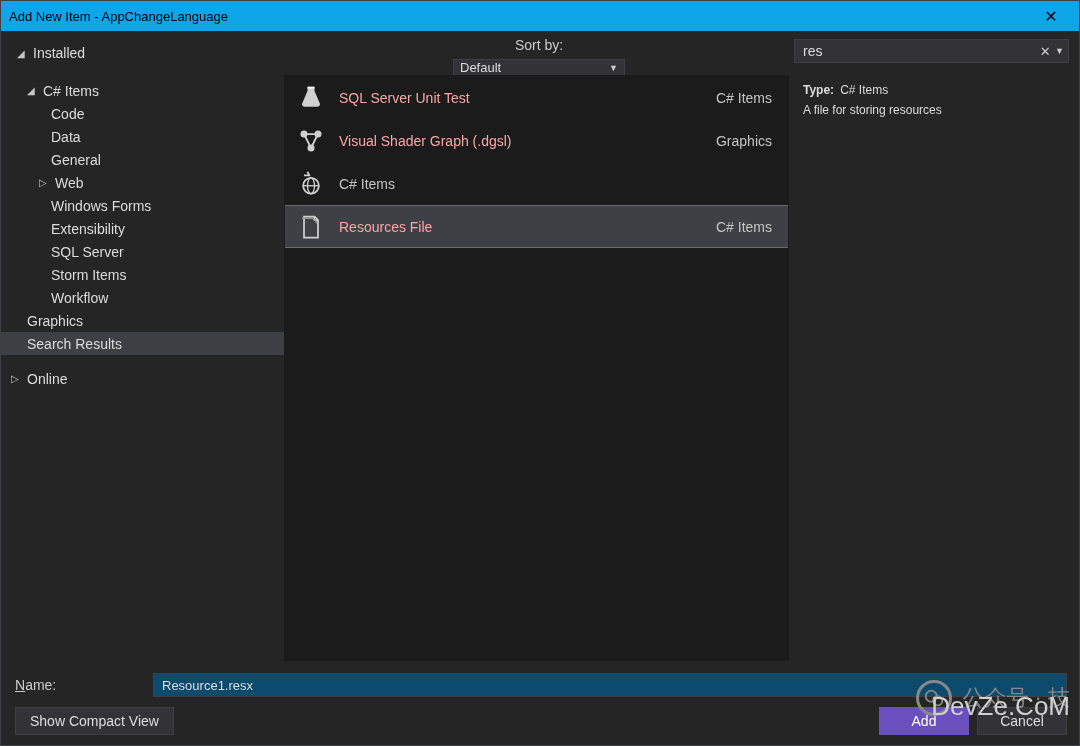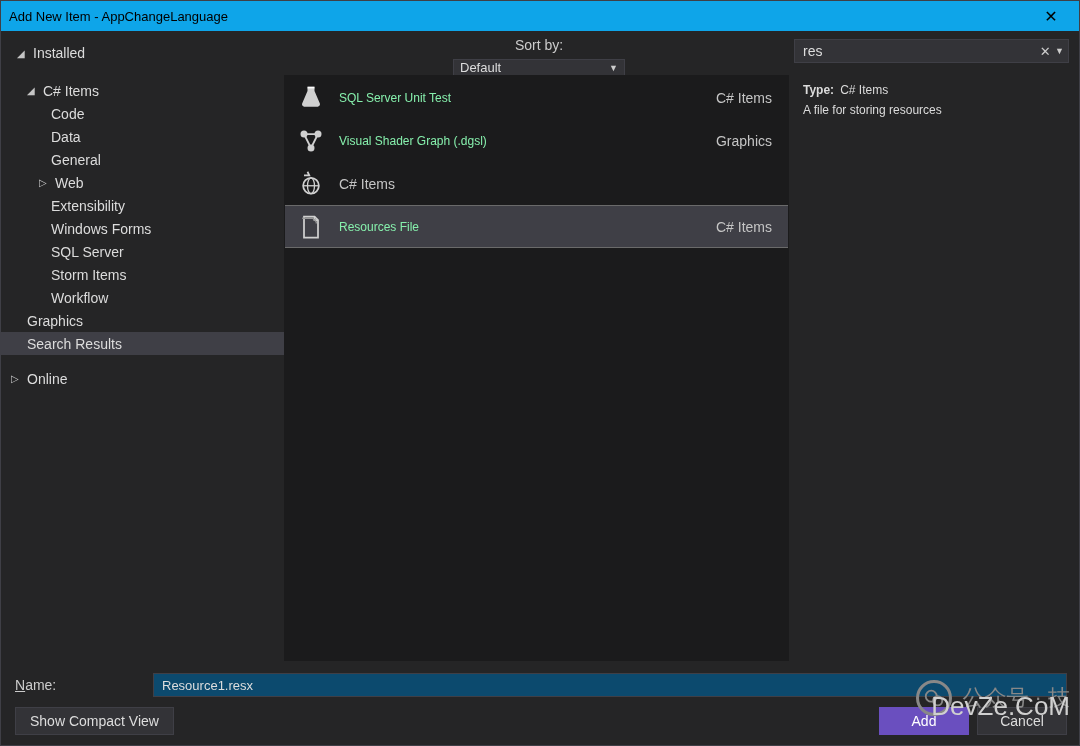--- a/index.html
+++ b/index.html
@@ -29,21 +29,21 @@
   .search-box{display:flex;align-items:center;background:#333337;border:1px solid #3f3f46;height:24px;padding:0 4px;font-size:14px;color:#ddd;}
   .search-box input{flex:1;background:transparent;border:none;outline:none;color:#ddd;font-size:14px;padding:0 4px;}
   .search-box .sx{width:16px;height:16px;display:flex;align-items:center;justify-content:center;cursor:pointer;color:#ccc;font-size:13px;}
   .search-box .scaret{margin-left:2px;font-size:9px;color:#ccc;}
   .main-area{flex:1;display:flex;padding:4px 6px 4px 0;}
   .item-list{width:505px;background:#1b1b1c;border:1px solid #1b1b1c;margin-left:0px;}
   .item{display:flex;align-items:center;height:43px;padding:0 12px;cursor:pointer;gap:14px;}
   .item.selected{background:#3f3f46;border-top:1px solid #6a6a6a;border-bottom:1px solid #6a6a6a;}
   .item .icon{width:28px;height:28px;display:flex;align-items:center;justify-content:center;}
   .item .icon svg{width:28px;height:28px;}
-  .item .name{flex:1;font-size:12px;color:#86efac;}
+  .item .name{flex:1;font-size:14px;color:#fca5a5;}
   .item .cat{font-size:14px;color:#c5c5c5;margin-right:4px;}
   .details{flex:1;padding:8px 14px;font-size:12px;color:#dcdcdc;}
   .details .row{display:flex;gap:6px;margin-bottom:6px;}
   .details .lbl{font-weight:600;color:#dcdcdc;}
   .bottom{padding:8px 12px 10px 14px;}
   .name-row{display:flex;align-items:center;gap:18px;margin-bottom:10px;}
   .name-row .lbl{font-size:14px;color:#ccc;width:120px;}
   .name-row .lbl u{text-decoration:underline;}
   .name-row input{flex:1;height:24px;background:#0c4a6e;border:1px solid #3f3f46;color:#ddd;font-size:13px;padding:0 8px;outline:none;}
   .btn-row{display:flex;align-items:center;}
@@ -125,24 +125,24 @@
               <span class="lbl">Data</span>
             </div>
           <div class="node indent2">
               <span class="lbl">General</span>
             </div>
           <div class="node indent2" style="padding-left:38px;">
               <span class="arrow">▷</span>
               <span class="lbl">Web</span>
             </div>
           <div class="node indent2">
+              <span class="lbl">Windows Forms</span>
+            </div>
+          <div class="node indent2">
               <span class="lbl">Extensibility</span>
-            </div>
-          <div class="node indent2">
-              <span class="lbl">Windows Forms</span>
             </div>
           <div class="node indent2">
               <span class="lbl">SQL Server</span>
             </div>
           <div class="node indent2">
               <span class="lbl">Storm Items</span>
             </div>
           <div class="node indent2">
               <span class="lbl">Workflow</span>
             </div>

